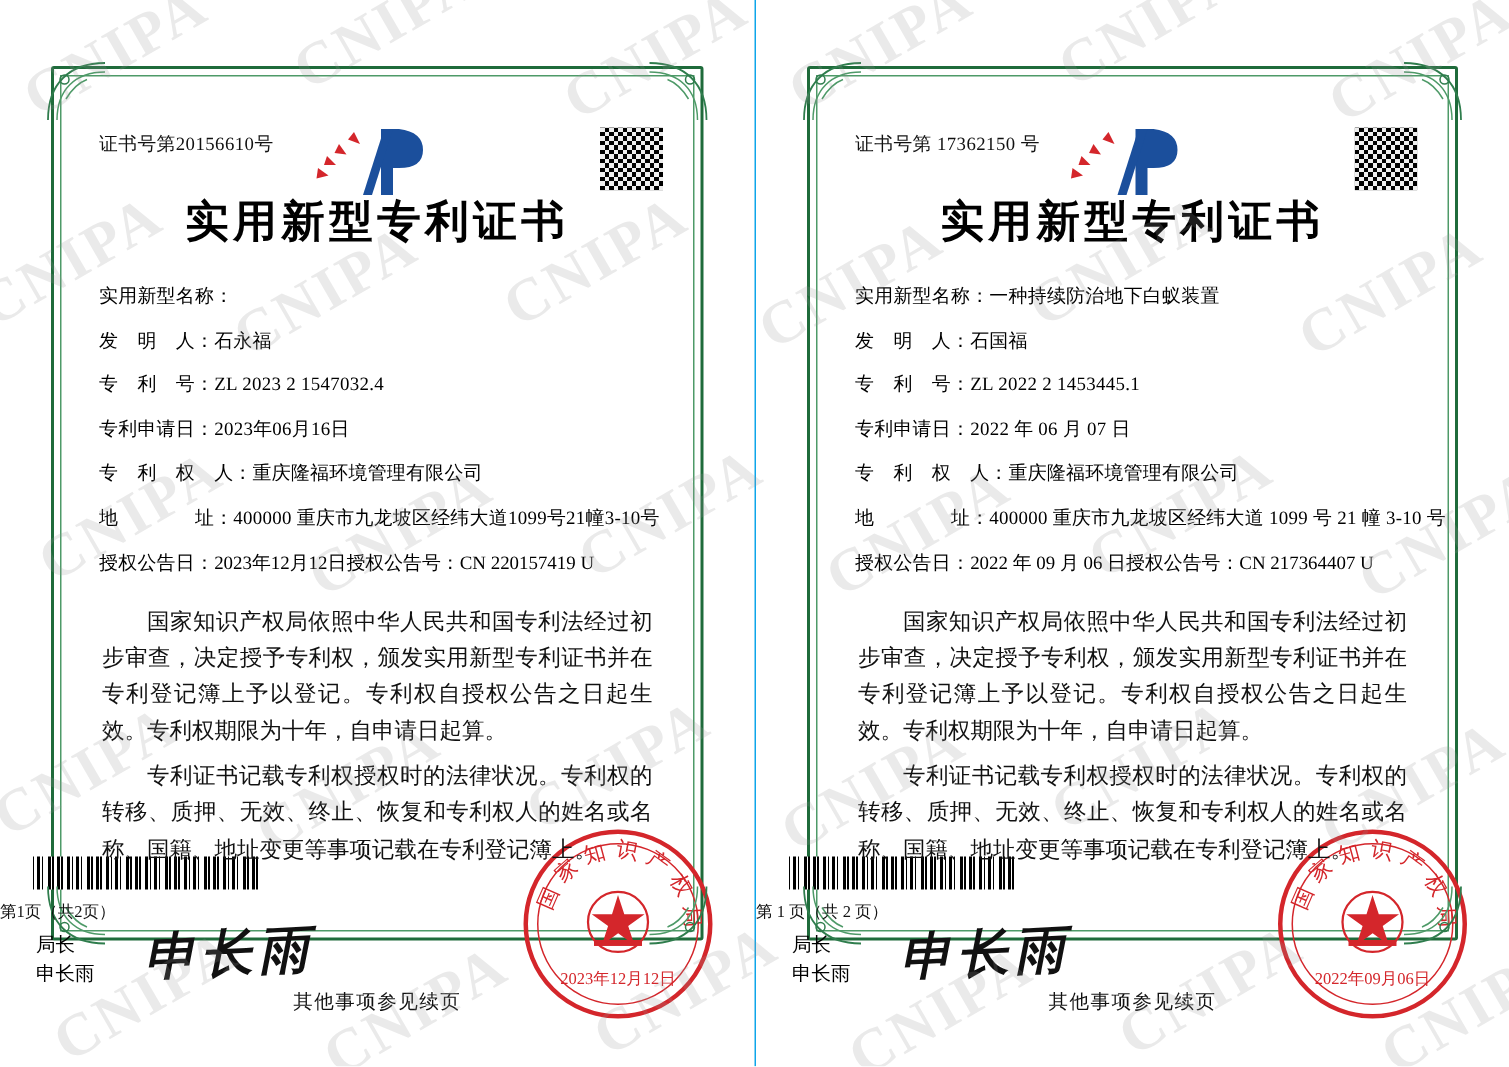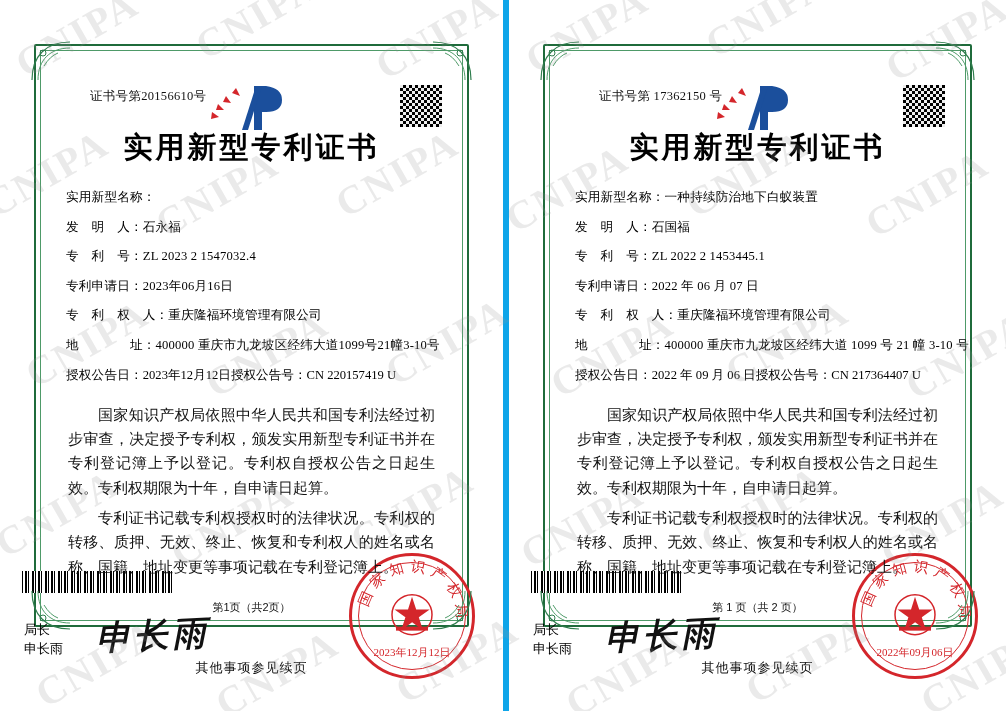--- a/index.html
+++ b/index.html
@@ -31,21 +31,21 @@
     letter-spacing: 2px;
     transform: rotate(-30deg);
     white-space: nowrap;
   }
   .cert {
     position: relative;
     width: 503px; height: 711px;
     background: #ffffff;
     overflow: hidden;
   }
-  .cert.right { border-left: 6px solid #0ea5e9; }
+  .cert.right { border-left: 1px solid #0ea5e9; }
 
   
   .frame-outer {
     position: absolute;
     left: 34px; top: 44px; right: 34px; bottom: 84px;
     border: 2px solid #1f6b3b;
     border-radius: 2px;
   }
   .frame-inner {
     position: absolute;
@@ -73,21 +73,20 @@
     position: relative;
     height: 58px;
   }
   .certno {
     position: absolute;
     left: 14px; top: 26px;
     font-family: "Liberation Serif", serif;
     font-size: 12.5px;
     color: #111;
     letter-spacing: .3px;
-    margin-left: 24px;
   }
   .logo {
     position: absolute;
     left: 50%; top: 20px;
     transform: translateX(-50%);
     width: 92px; height: 52px;
   }
   .qr {
     position: absolute;
     right: 8px; top: 22px;
@@ -214,22 +213,21 @@
     font-size: 11px;
     font-family: "Liberation Serif", serif;
     color: #d4262b;
     white-space: nowrap;
   }
 
   .pagenum {
     position: absolute;
     left: 0; right: 0;
     bottom: 96px;
-    text-align: center;
-    font-family: Liberation Sans, sans-serif;
+    font-family: Liberation Serif, serif;
     font-size: 11px;
     color: #111;
     z-index: 4;
   }
   .footnote {
     position: absolute;
     left: 0; right: 0;
     bottom: 34px;
     text-align: center;
     font-family: "Liberation Serif", serif;

